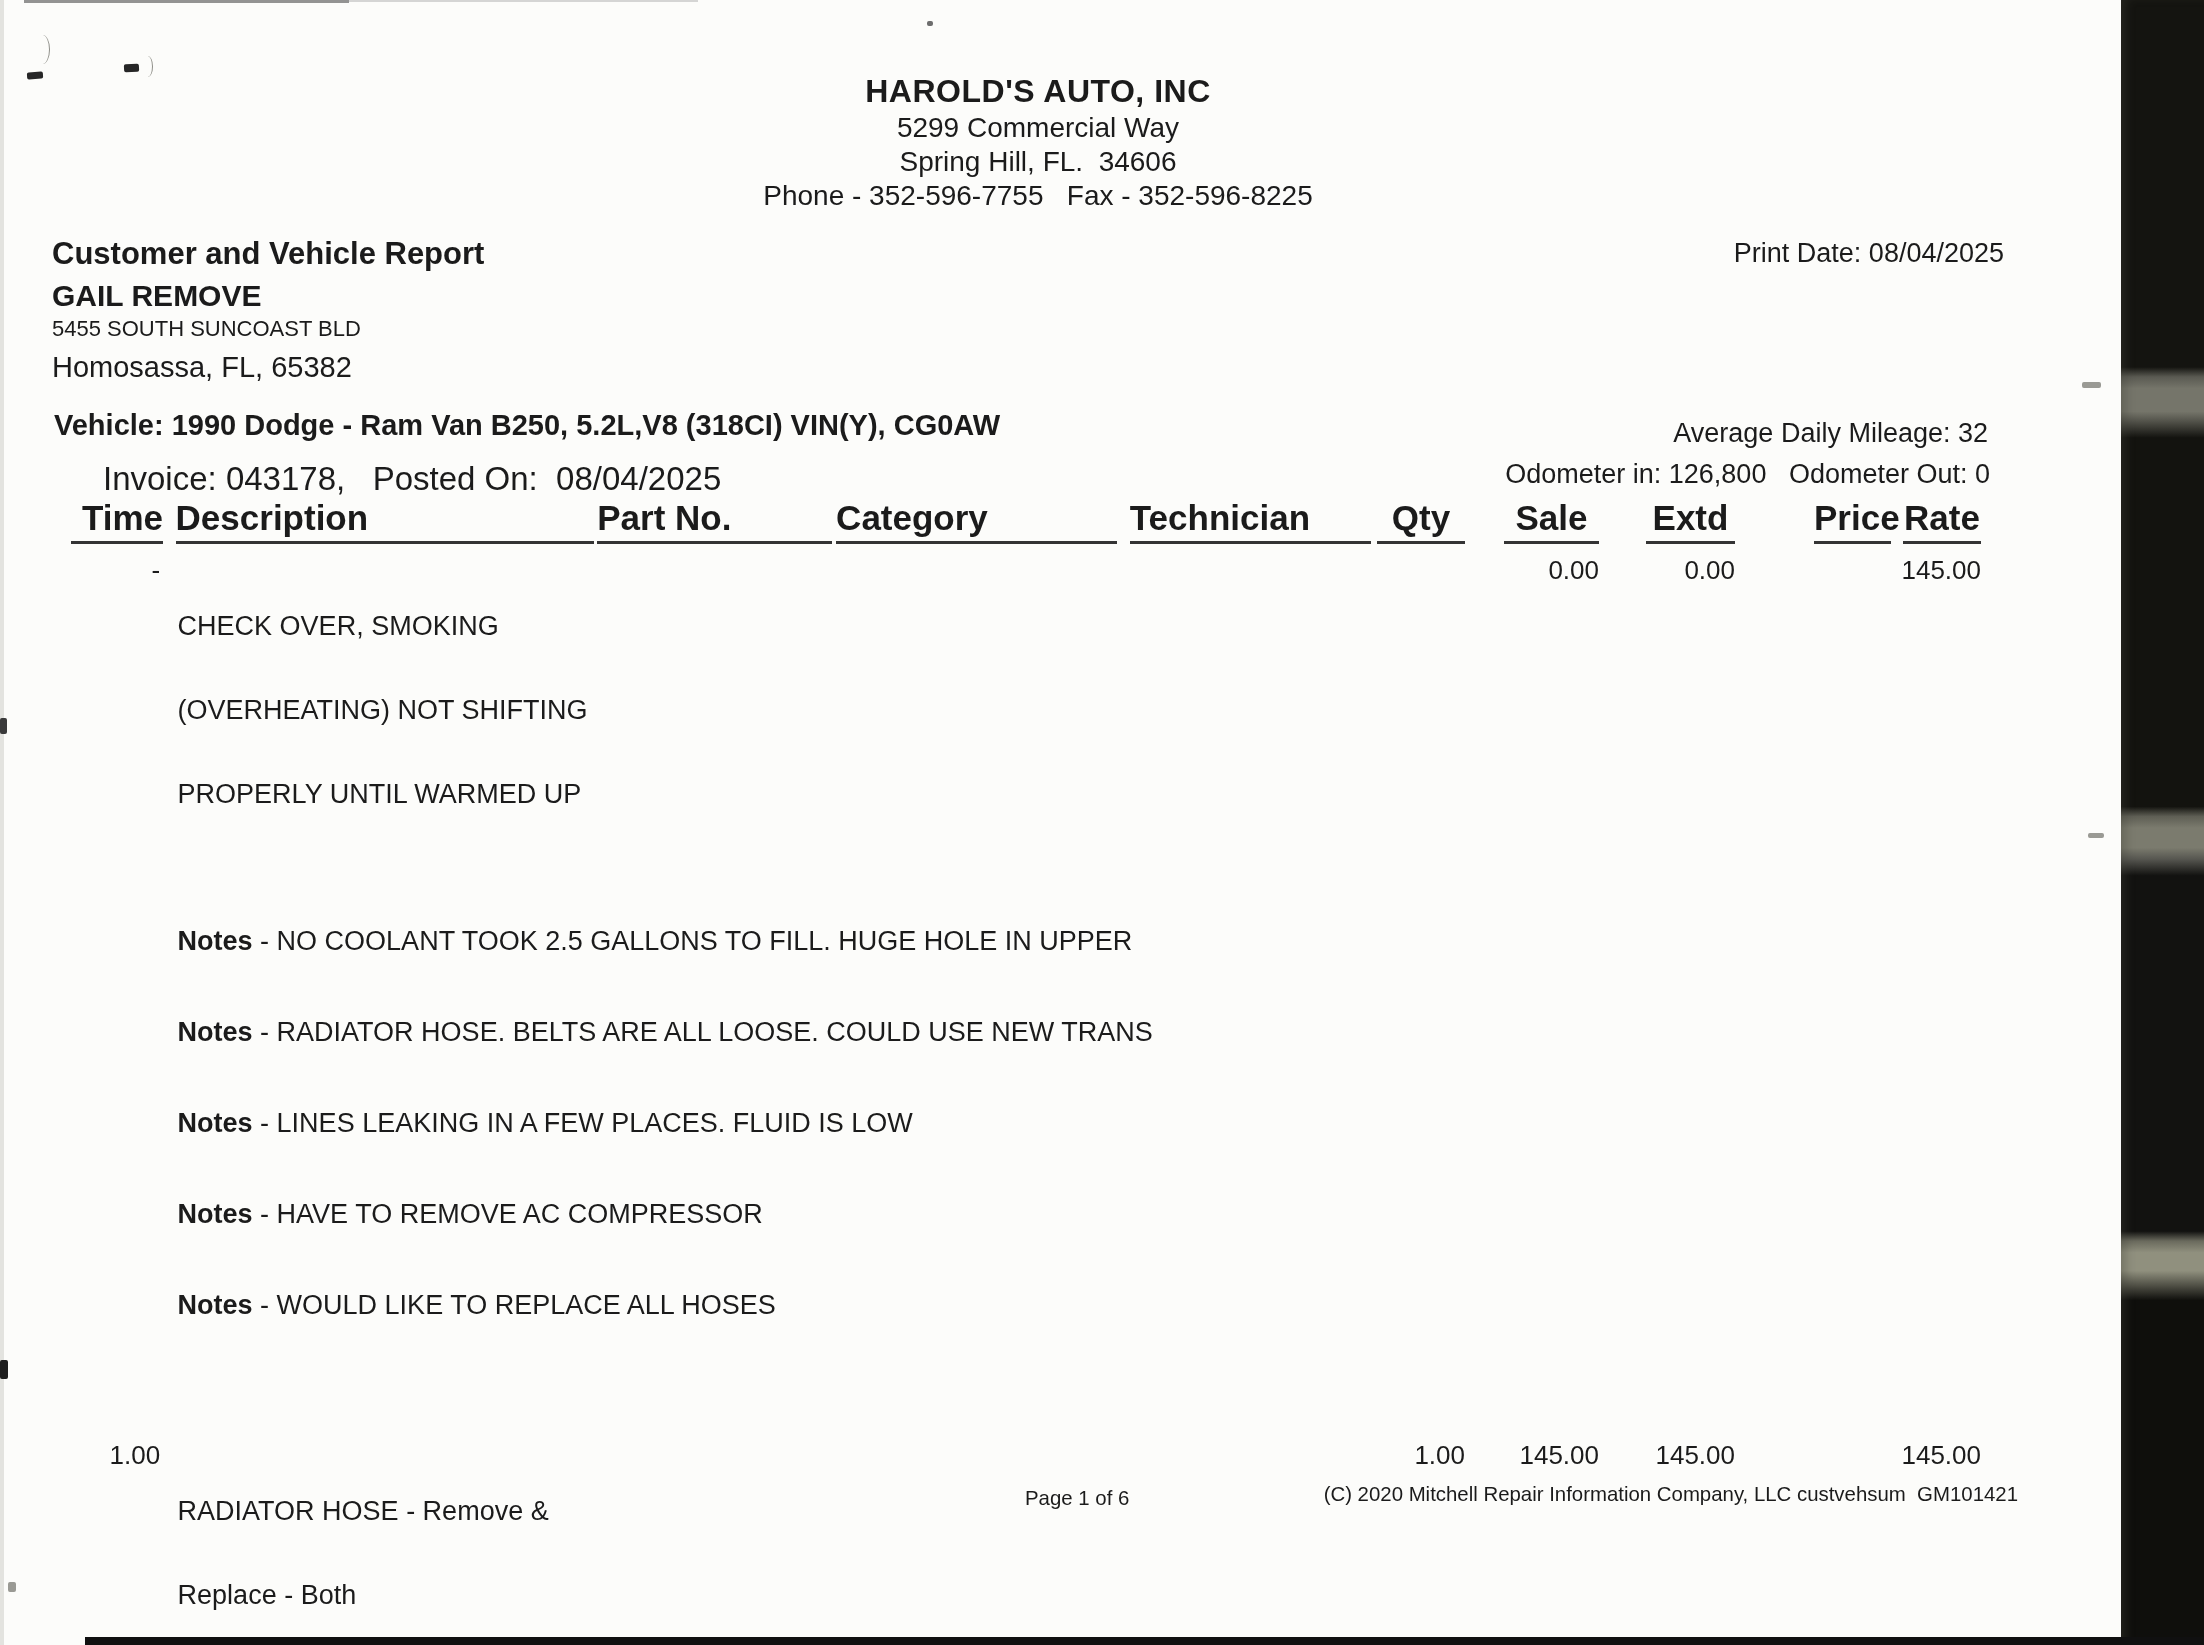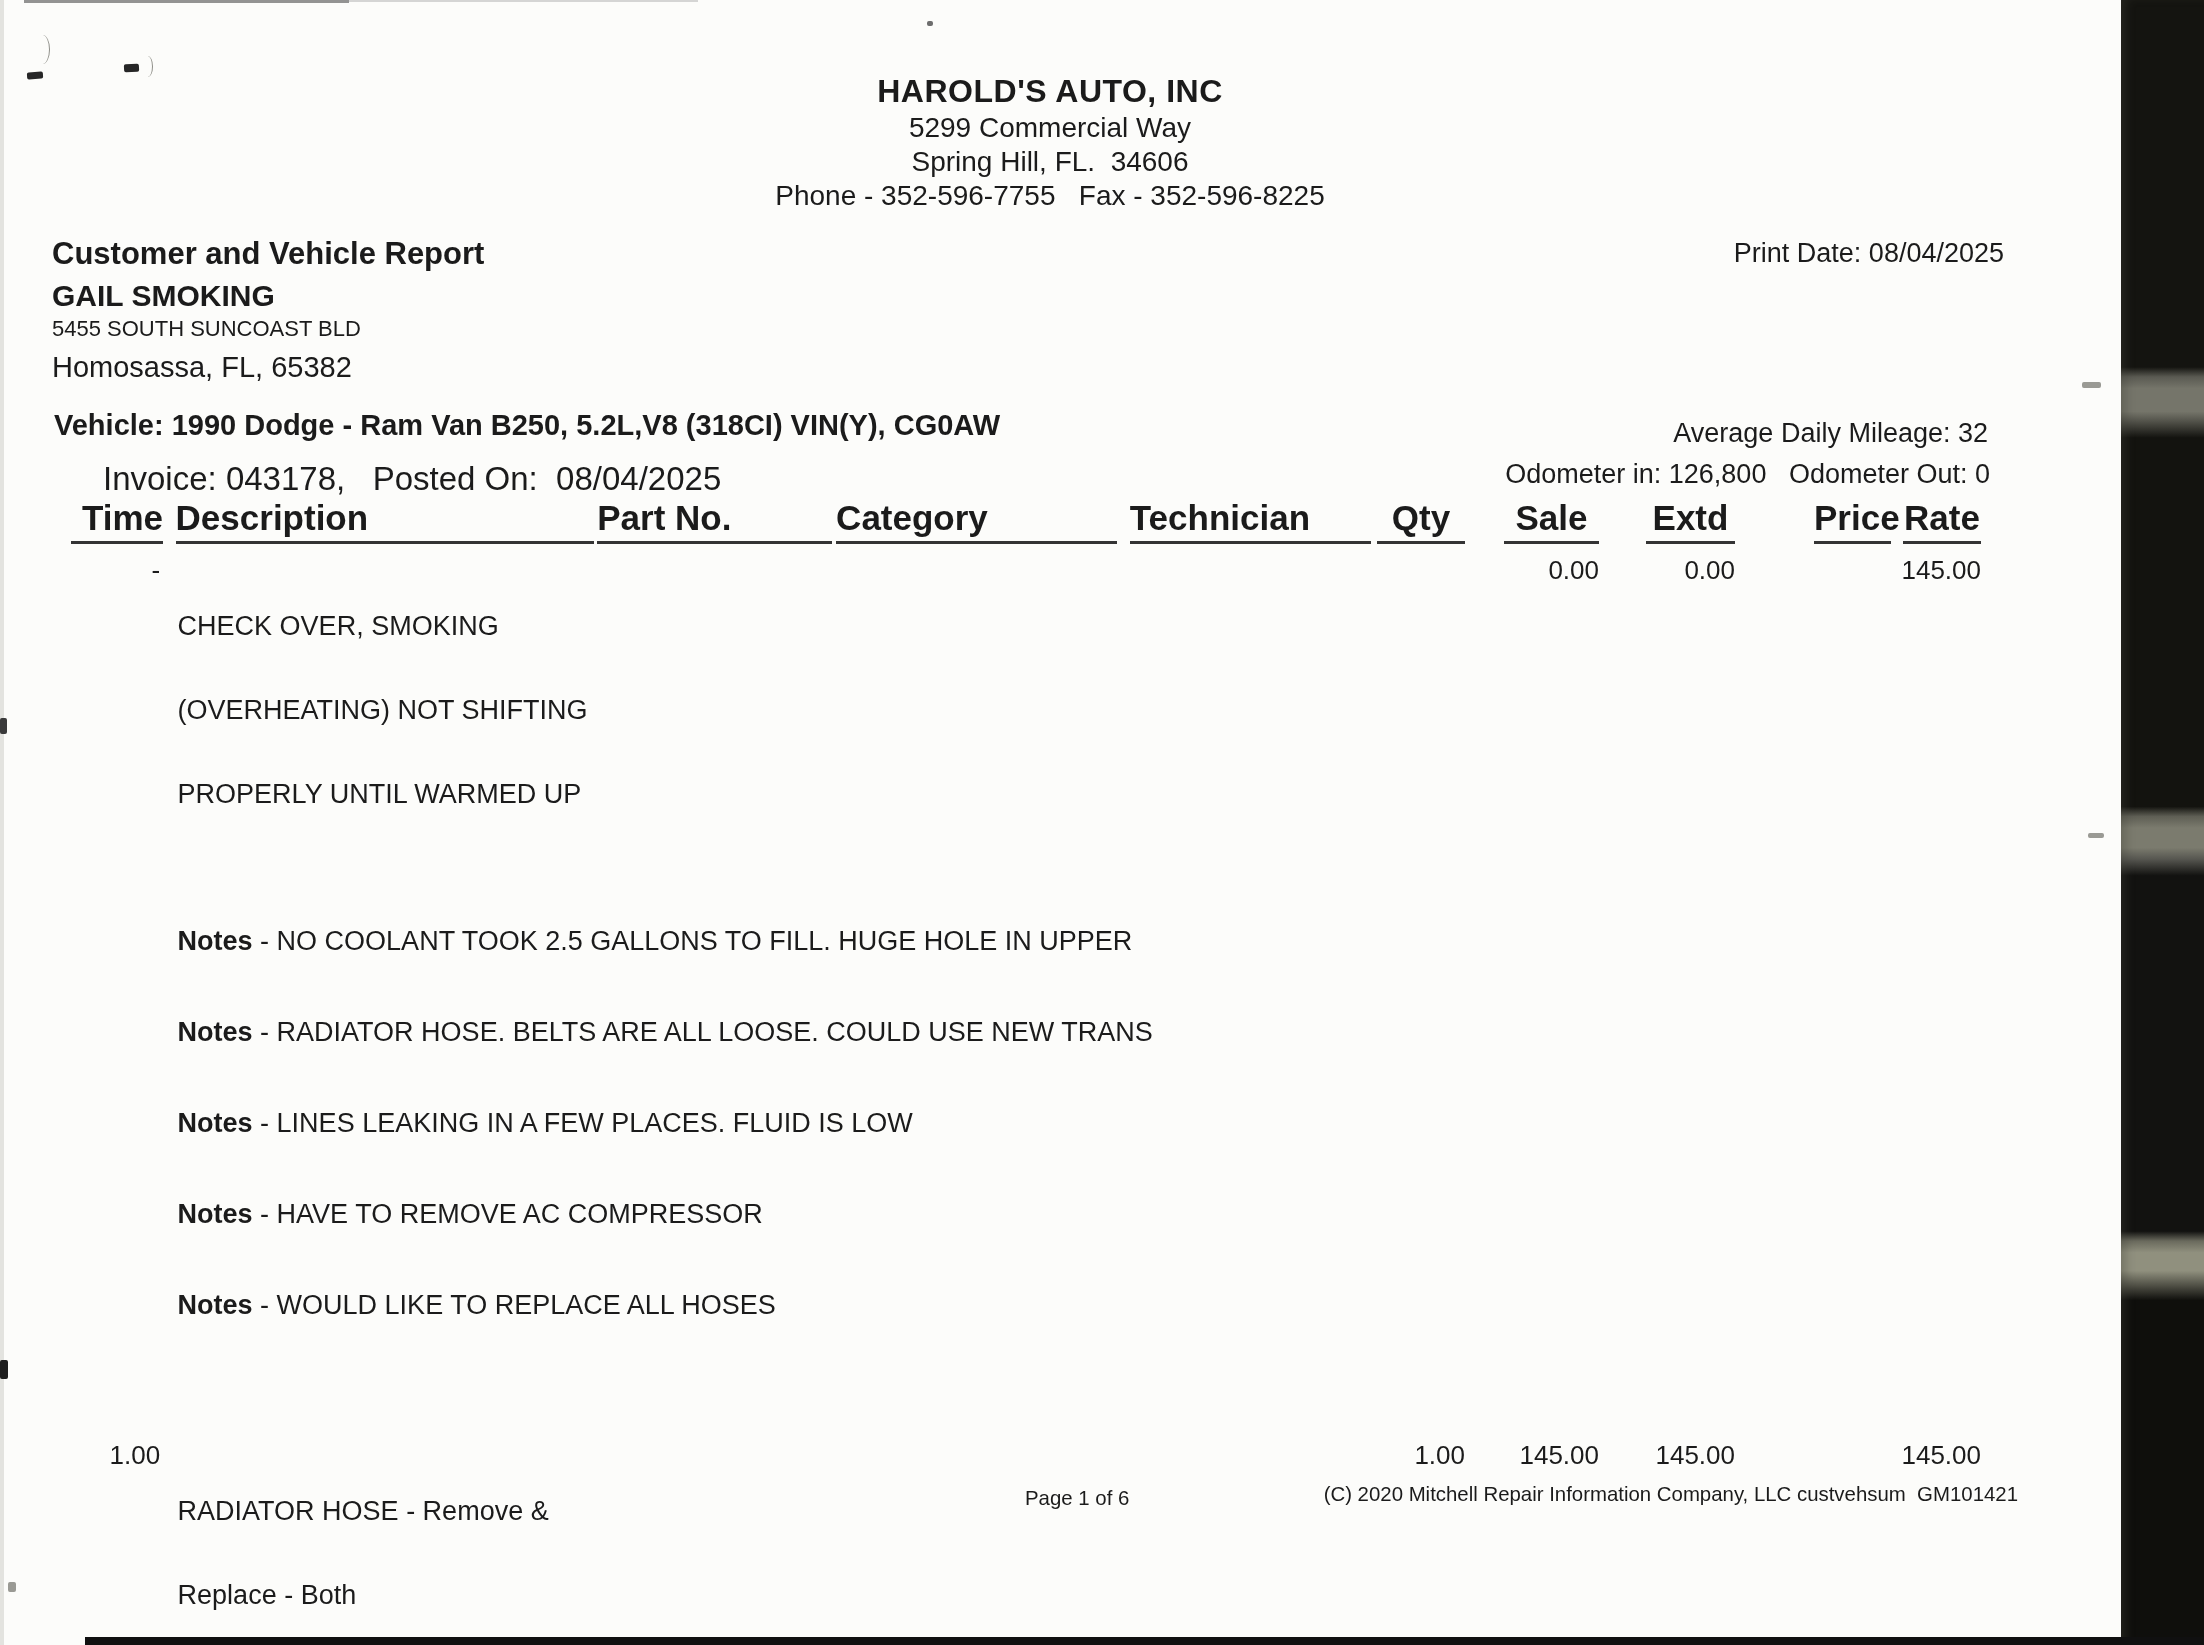--- a/index.html
+++ b/index.html
@@ -4,21 +4,21 @@
 <style>
   html,body{margin:0;padding:0;background:#e8e8e8;}
   #page{
     position:relative;width:2205px;height:1646px;background:#fcfcfa;
     font-family:"Liberation Sans","DejaVu Sans",sans-serif;color:#1b1b1b;
     overflow:hidden;
   }
   .abs{position:absolute;}
   .pre{white-space:pre;}
   
-  #company{left:468px;top:72px;width:1164px;text-align:center;}
+  #company{left:456px;top:72px;width:1164px;text-align:center;}
   #company .name{font-size:32px;font-weight:bold;line-height:39px;letter-spacing:0.5px;}
   #company .addr{font-size:28px;line-height:34px;}
   
   #report-title{left:52px;top:236px;font-size:31px;font-weight:bold;}
   #cust-name{left:52px;top:279px;font-size:30px;font-weight:bold;}
   #cust-addr{left:52px;top:316px;font-size:22px;}
   #cust-city{left:52px;top:351px;font-size:29px;}
   #print-date{right:201px;top:238px;font-size:27px;}
   
   #vehicle-line{left:54px;top:409px;font-size:29px;font-weight:bold;}
@@ -77,21 +77,21 @@
   <div id="company" class="abs">
     <div class="name pre">HAROLD'S AUTO, INC</div>
     <div class="addr pre">5299 Commercial Way</div>
     <div class="addr pre">Spring Hill, FL.  34606</div>
     <div class="addr pre">Phone - 352-596-7755   Fax - 352-596-8225</div>
   </div>
 
   <div id="print-date" class="abs pre">Print Date: 08/04/2025</div>
 
   <div id="report-title" class="abs pre">Customer and Vehicle Report</div>
-  <div id="cust-name" class="abs pre">GAIL SMOKING</div>
+  <div id="cust-name" class="abs pre">GAIL REMOVE</div>
   <div id="cust-addr" class="abs pre">5455 SOUTH SUNCOAST BLD</div>
   <div id="cust-city" class="abs pre">Homosassa, FL, 65382</div>
 
   <div id="vehicle-line" class="abs pre">Vehicle: 1990 Dodge - Ram Van B250, 5.2L,V8 (318CI) VIN(Y), CG0AW</div>
   <div id="avg-mileage" class="abs pre">Average Daily Mileage: 32</div>
   <div id="invoice-line" class="abs pre">Invoice: 043178,   Posted On:  08/04/2025</div>
   <div id="odometer-line" class="abs pre">Odometer in: 126,800   Odometer Out: 0</div>
 
   <div id="table" class="abs">
 

